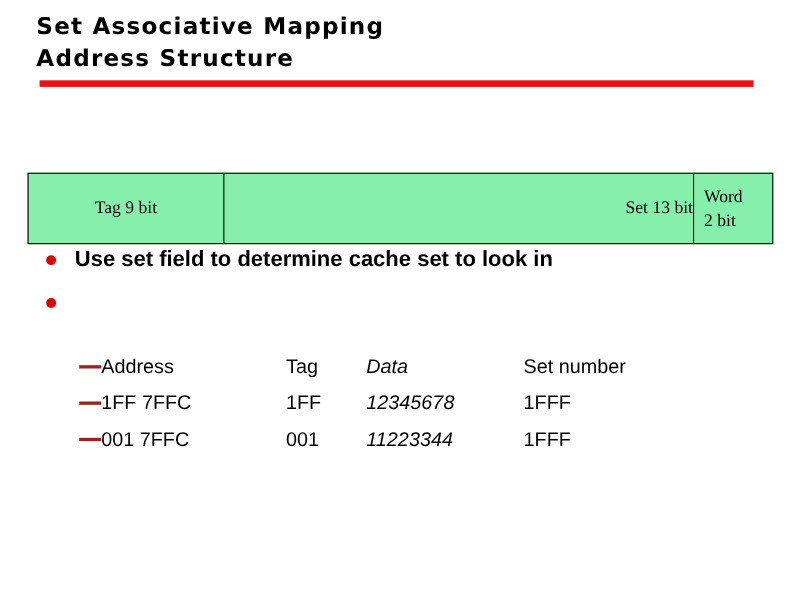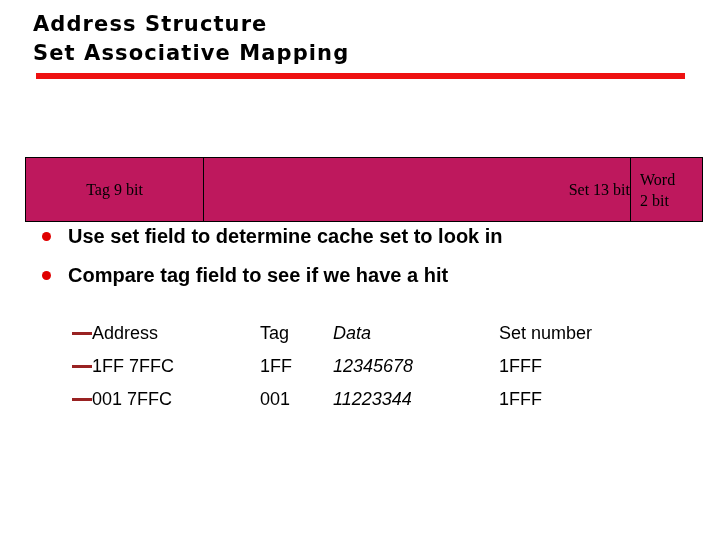--- a/index.html
+++ b/index.html
@@ -44,21 +44,21 @@
   
   #address-structure-table {
     position: absolute;
     left: 25px;
     top: 157px;
     width: 678px;
     height: 65px;
     display: flex;
     border: 1px solid #000000;
     box-sizing: border-box;
-    background: #be185d;
+    background: #86efac;
   }
   .addr-cell {
     font-family: "Liberation Serif", serif;
     font-size: 16px;
     color: #000000;
     display: flex;
     align-items: center;
     box-sizing: border-box;
     overflow: hidden;
   }
@@ -136,28 +136,28 @@
     font-size: 18px;
     line-height: 26px;
     color: #000000;
     white-space: nowrap;
     flex: 0 0 auto;
     box-sizing: border-box;
   }
   .ex-col-address { width: 168px; padding-left: 0px; }
   .ex-col-tag     { width: 73px; }
   .ex-col-data    { width: 143px; font-style: italic; }
-  .ex-col-set     { width: 160px; margin-left: 23px; }
+  .ex-col-set     { width: 160px; }
 </style>
 </head>
 <body>
 
 <div id="slide-title">
+  <div class="title-line">Set Associative Mapping</div>
   <div class="title-line">Address Structure</div>
-  <div class="title-line">Set Associative Mapping</div>
 </div>
 <div id="title-rule"></div>
 
 <div id="address-structure-table">
   <div class="addr-cell" id="addr-cell-tag">
     <span>Tag  9 bit</span>
   </div>
   <div class="addr-cell" id="addr-cell-set">
     <span>Set  13 bit</span>
   </div>
@@ -167,21 +167,20 @@
   </div>
 </div>
 
 <div id="bullet-list">
   <div class="bullet-row">
     <span class="bullet-dot"></span>
     <span class="bullet-text">Use set field to determine cache set to look in</span>
   </div>
   <div class="bullet-row">
     <span class="bullet-dot"></span>
-    <span class="bullet-text">Compare tag field to see if we have a hit</span>
   </div>
 </div>
 
 <div id="example-table">
 
   <div class="ex-row">
     <span class="ex-dash"></span>
     <span class="ex-cell ex-col-address">Address</span>
     <span class="ex-cell ex-col-tag">Tag</span>
     <span class="ex-cell ex-col-data">Data</span>

